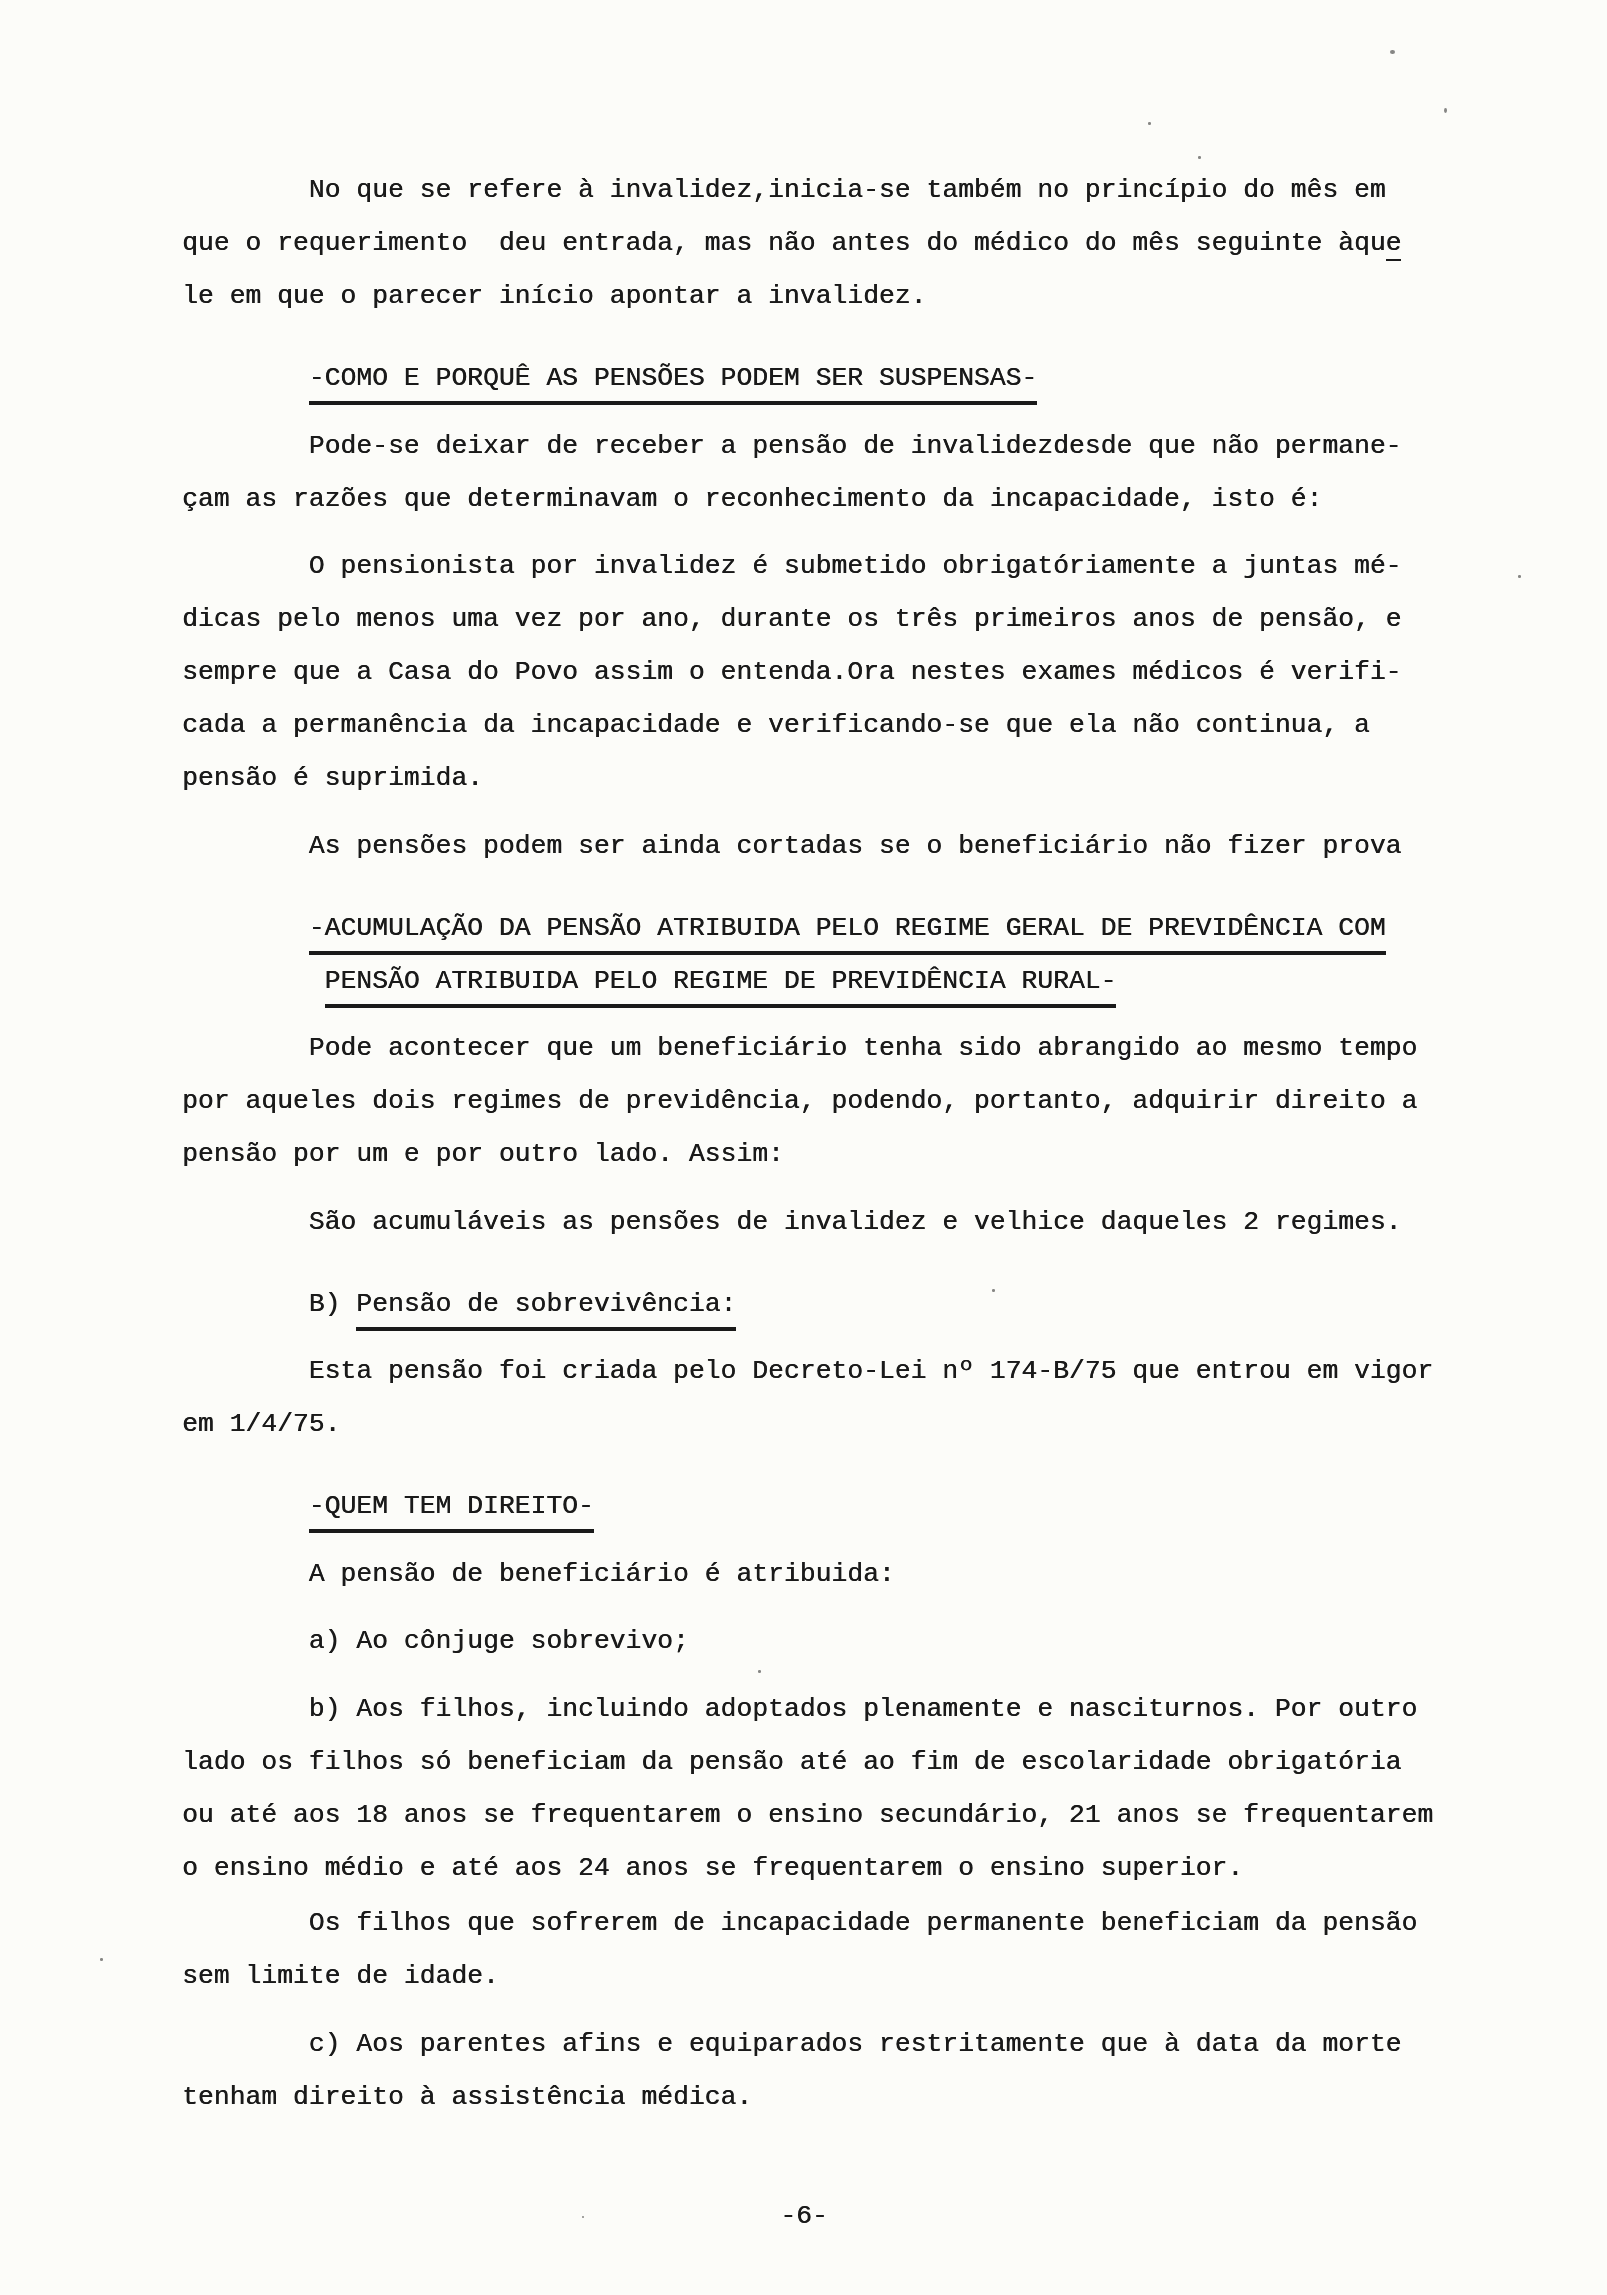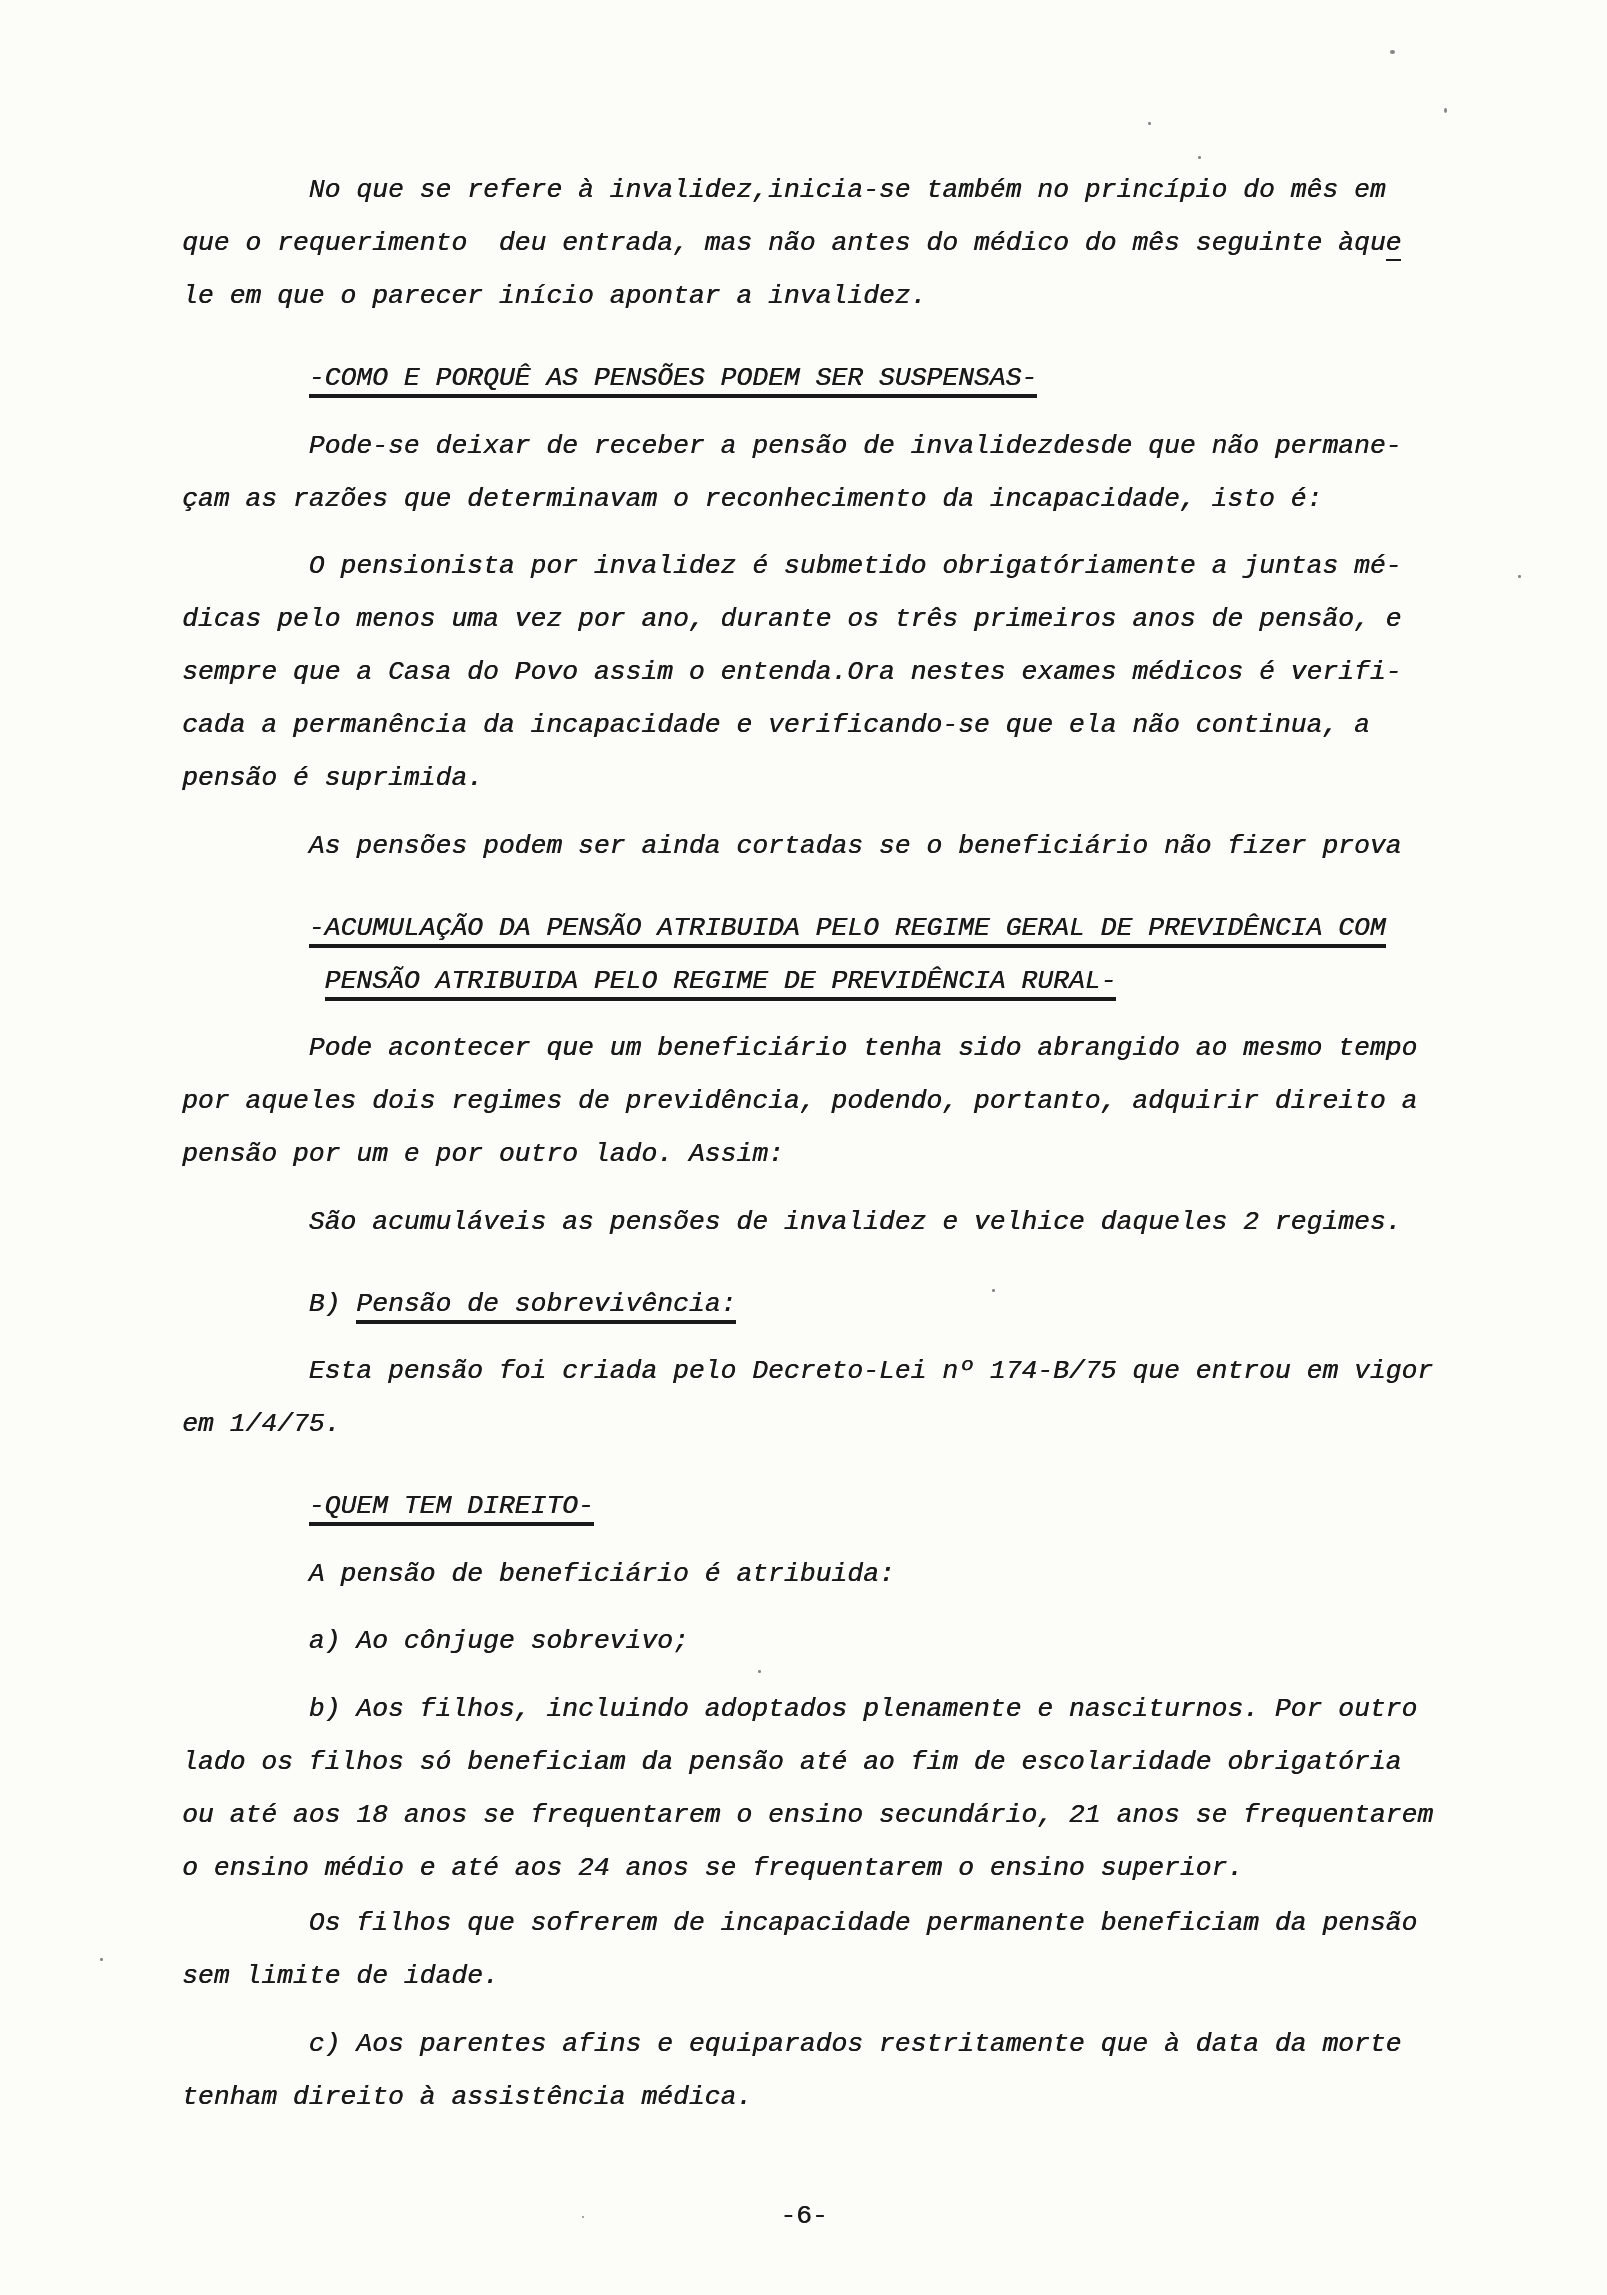--- a/index.html
+++ b/index.html
@@ -19,28 +19,28 @@
     left: 182px;
     top: 164px;
     width: 1426px;
   }
   .line {
     white-space: pre;
     line-height: 53px;
     height: 53px;
     text-shadow: 0.4px 0 0 currentColor; 
   }
-  .block { margin-top: 14.5px; font-style: italic; }
+  .block { margin-top: 14.5px; }
   .block:first-child { margin-top: 0; }
   .block.heading { margin-top: 29px; }
   .block.tight { margin-top: 2.6px; }
   .seg { display: inline; }
   .seg.u-heavy {
     border-bottom: 4px solid currentColor;
-    padding-bottom: 1px;
+    padding-bottom: 8px;
   }
   .seg.u-light {
     border-bottom: 2.6px solid currentColor;
     padding-bottom: 0.7px;
   }
   .page-number {
     position: absolute;
     top: 2190px;
     left: 0;
     width: 1608px;

